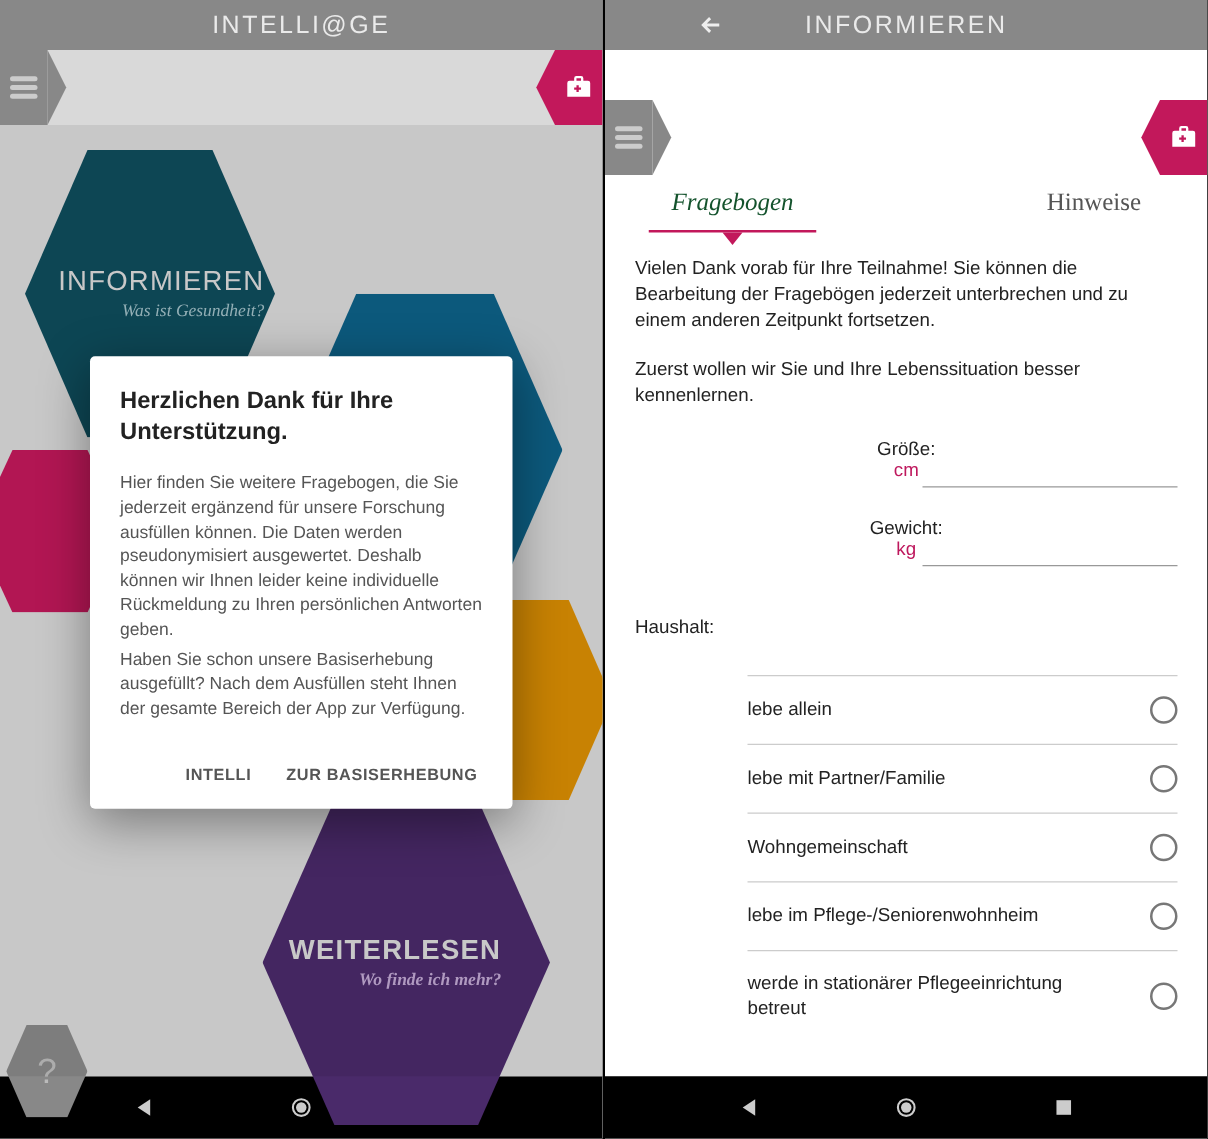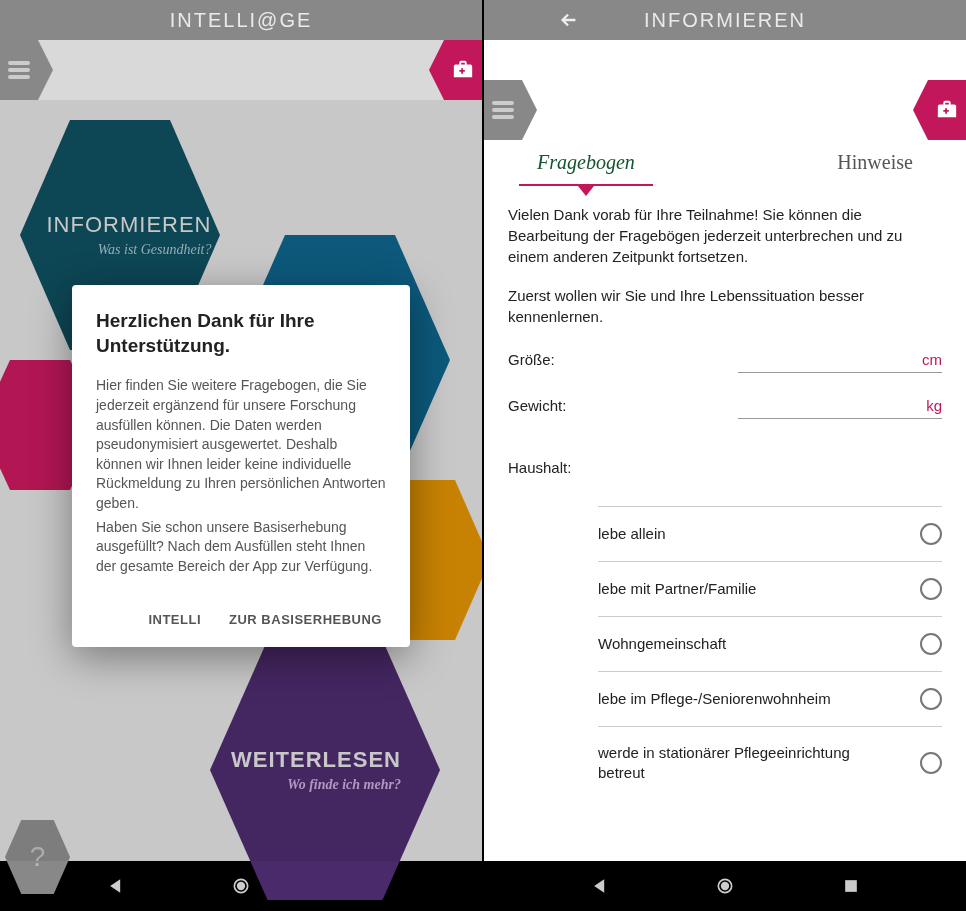--- a/index.html
+++ b/index.html
@@ -278,20 +278,21 @@
   .form-body p.intro {
     line-height: 1.4;
     margin-bottom: 18px;
     font-weight: 500;
   }
   .field-row {
     display: flex;
     justify-content: space-between;
     align-items: center;
     margin: 24px 0 4px 0;
+    flex-direction: column;
   }
   .field-label { font-weight: 500; }
   .field-unit { color: #be185d; font-weight: 500; }
   .underline {
     height: 1px;
     background: #999;
     margin: 4px 0 6px 230px;
   }
   .section-label { font-weight: 500; margin-top: 40px; margin-bottom: 30px; }
   .options { padding-left: 90px; }

